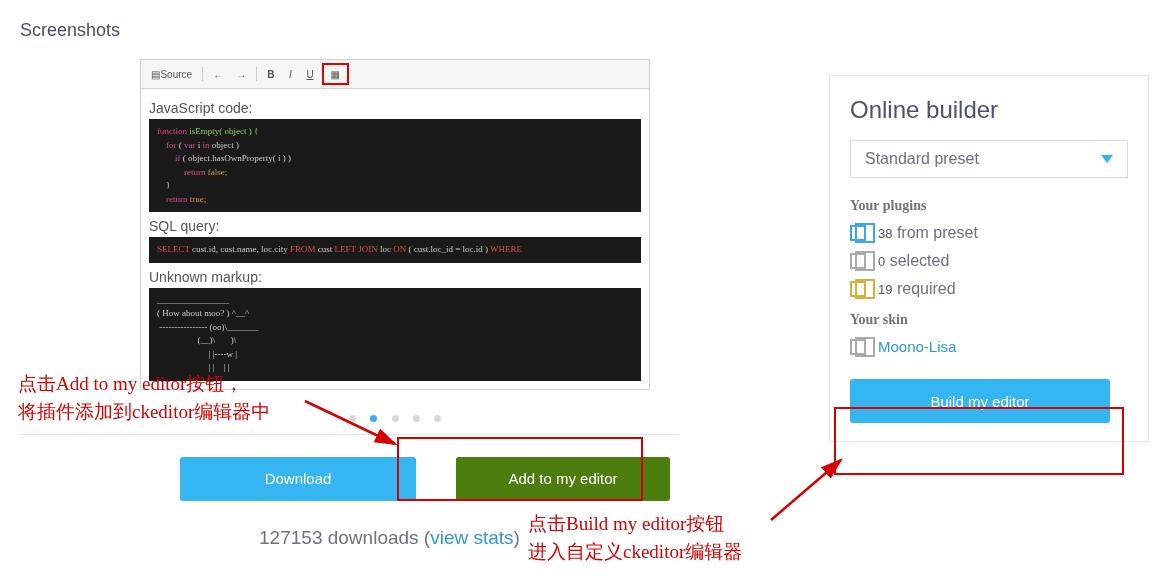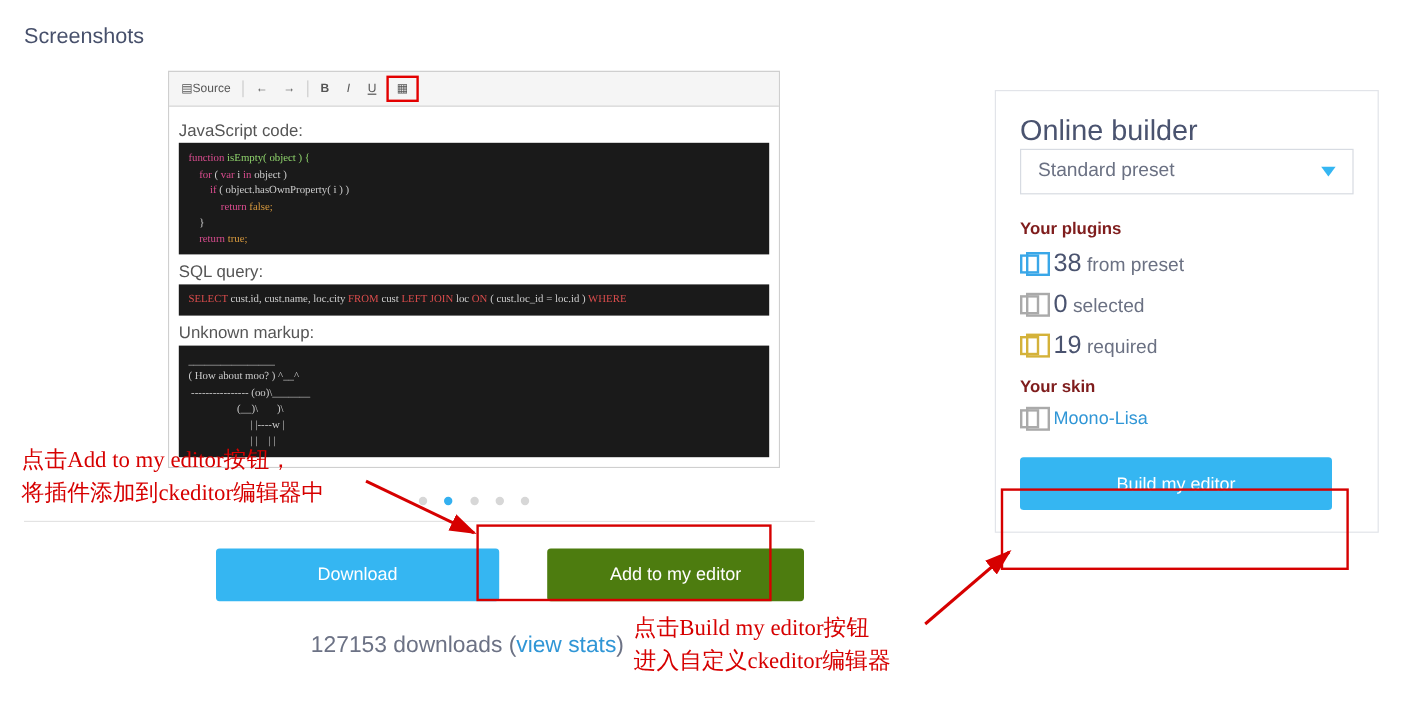--- a/index.html
+++ b/index.html
@@ -150,48 +150,49 @@
 
 .panel {
   border: 1px solid #e2e4e9;
   background: #fff;
   padding: 20px 20px 18px 20px;
 }
 .panel-title {
   font-size: 24px;
   font-weight: 300;
   color: #4a536f;
+  margin-bottom: 16px;
 }
 .preset-select {
   border: 1px solid #d7dbe2;
   padding: 9px 14px;
   display: flex;
   align-items: center;
   justify-content: space-between;
   font-size: 16px;
   color: #6b7183;
   margin-bottom: 20px;
   cursor: pointer;
 }
 .triangle-down {
   width: 0; height: 0;
   border-left: 6px solid transparent;
   border-right: 6px solid transparent;
   border-top: 8px solid #35b6f2;
 }
-.sub-title { font-size: 14px; color: #7f1d1d; font-weight: 600; margin: 14px 0 10px 0; }
+.sub-title { font-size: 14px; color: #737373; font-weight: 600; margin: 14px 0 10px 0; font-family: Liberation Serif, serif; }
 .plugin-row {
   display: flex;
   align-items: center;
   gap: 12px;
   margin: 10px 0;
   font-size: 16px;
   color: #6b7183;
 }
-.plugin-row .count { color: #4a536f; font-size: 21px; }
+.plugin-row .count { color: #4a536f; font-size: 13px; }
 .sq-icon {
   width: 16px; height: 16px;
   border: 2px solid #aaa;
   position: relative;
   background: #fff;
 }
 .sq-icon::after {
   content: "";
   position: absolute;
   top: -4px; left: 3px;

